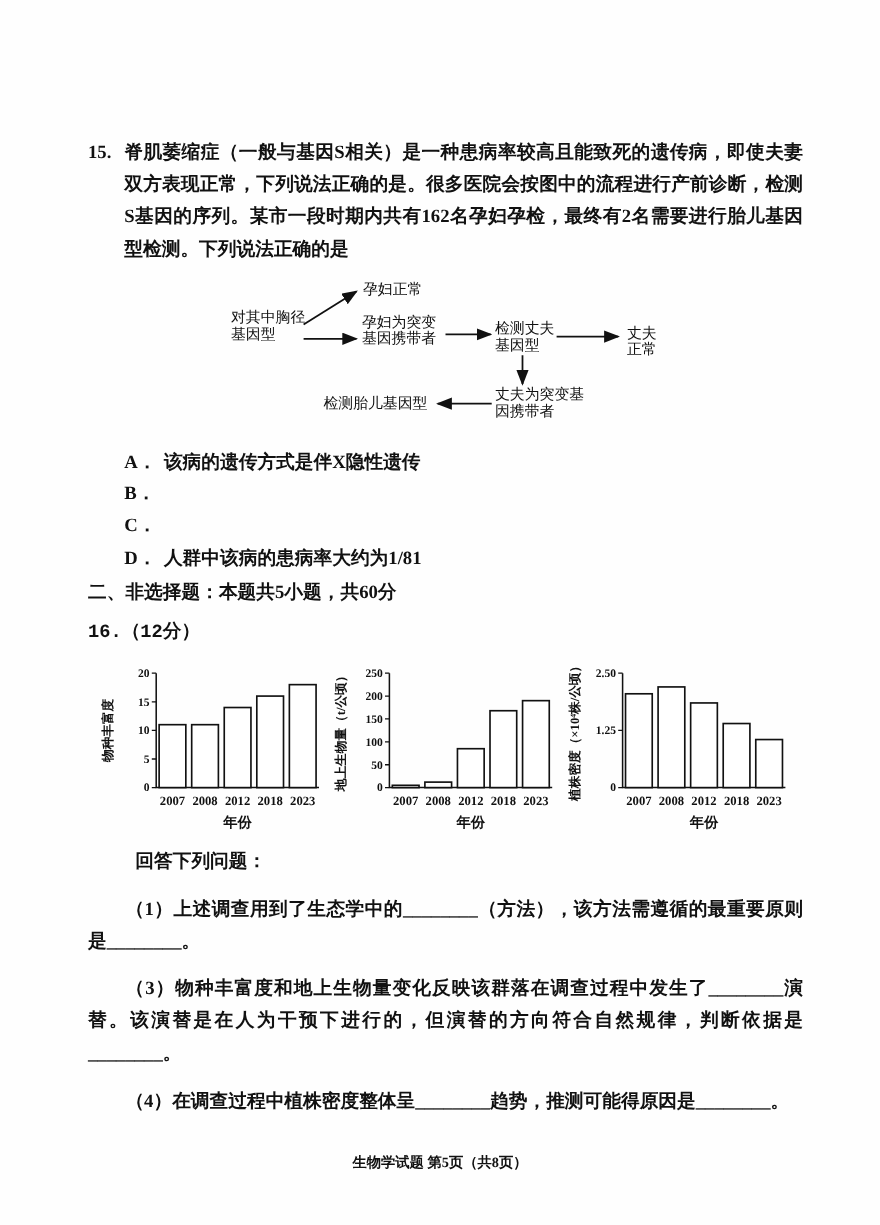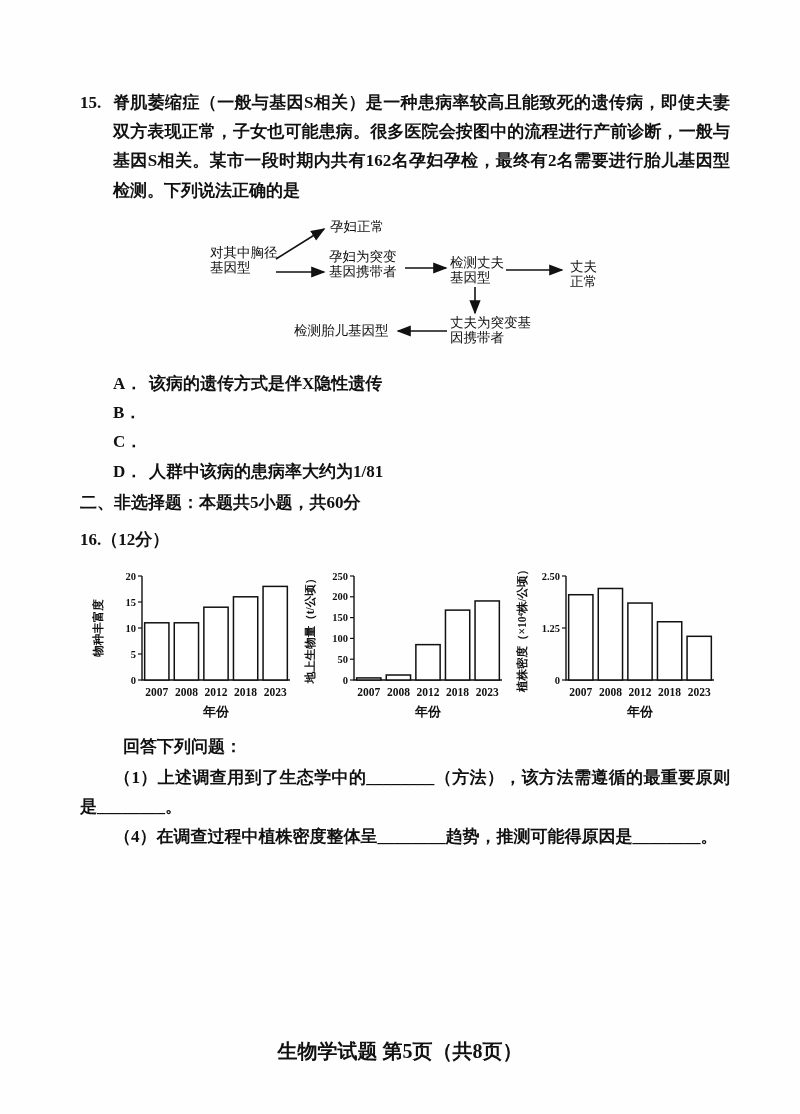--- a/index.html
+++ b/index.html
@@ -5,53 +5,53 @@
   * { margin:0; padding:0; box-sizing:border-box; }
   html,body { background:#e8e8e8; }
   .page {
     position:relative; width:800px; height:1114px; margin:0 auto;
     background:#fefefe; color:#111;
     font-family:"Liberation Serif","DejaVu Serif",serif;
     font-size:17px; line-height:1.72; font-weight:600;
     overflow:hidden;
   }
   .content { position:absolute; left:80px; right:70px; top:88px; }
-  .qrow { display:flex; }
+  .qrow { display:flex;margin-top:36px; }
   .qnum { flex:0 0 33px; }
   .qtext { flex:1; text-align:justify; }
   
   .flowchart { position:relative; width:560px; height:152px; margin:8px 0 4px 118px;
                font-size:13.5px; line-height:1.14; font-weight:500; }
   .fc-node { position:absolute; white-space:pre-line; }
   .fc-arrows { position:absolute; left:0; top:0; }
   
   .options { margin-left:33px; }
   .option { display:flex; }
   .opt-label { flex:0 0 36px; }
   .section-header { font-weight:700; margin-top:2px; }
-  .q16num { margin-top:8px; }
+  .q16num { margin-top:8px;font-family:Liberation Mono, monospace; }
   .indent { text-indent:2em; text-align:justify; }
   
   .charts-row { display:flex; margin:10px 0 2px 6px; }
   .chart-box { width:212px; height:166px; }
   .prompt { margin-left:43px; }
-  .subq { text-indent:2em; text-align:justify; margin-top:1px; }
+  .subq { text-indent:2em; text-align:justify; margin-top:14px; }
   .footer { position:absolute; bottom:46px; left:0; width:100%; text-align:center;
-            font-size:20px; font-weight:600; }
+            font-size:13px; font-weight:600; }
   svg text { font-family:"Liberation Serif","DejaVu Serif",serif; fill:#111; }
 </style>
 </head>
 <body>
 
 <div class="page">
   <div class="content">
 
     <div class="qrow">
       <span class="qnum">15.</span>
-      <span class="qtext">脊肌萎缩症（一般与基因S相关）是一种患病率较高且能致死的遗传病，即使夫妻双方表现正常，子女也可能患病。很多医院会按图中的流程进行产前诊断，一般与基因S相关。某市一段时期内共有162名孕妇孕检，最终有2名需要进行胎儿基因型检测。下列说法正确的是</span>
+      <span class="qtext">脊肌萎缩症（一般与基因S相关）是一种患病率较高且能致死的遗传病，即使夫妻双方表现正常，下列说法正确的是。很多医院会按图中的流程进行产前诊断，检测S基因的序列。某市一段时期内共有162名孕妇孕检，最终有2名需要进行胎儿基因型检测。下列说法正确的是</span>
     </div>
 
     <div class="flowchart">
       <svg class="fc-arrows" width="560" height="152">
         <defs>
           <marker id="ah" markerWidth="9" markerHeight="8" refX="8" refY="3.5" orient="auto">
             <path d="M0,0 L9,3.5 L0,7 Z" fill="#111"></path>
           </marker>
         </defs>
         <line x1="78" y1="46" x2="126" y2="16" stroke="#111" stroke-width="1.6" marker-end="url(#ah)"></line>
@@ -168,18 +168,19 @@
               <text x="130" y="132" text-anchor="middle" font-size="11.5" font-weight="600">2012</text>
               <text x="159.60000000000002" y="132" text-anchor="middle" font-size="11.5" font-weight="600">2018</text>
               <text x="189.20000000000002" y="132" text-anchor="middle" font-size="11.5" font-weight="600">2023</text>
               <text x="130" y="152" text-anchor="middle" font-size="13" font-weight="600">年份</text>
               <text x="16" y="64" text-anchor="middle" font-size="11.5" font-weight="600" transform="rotate(-90 16 64)">植株密度（×10⁴株/公顷）</text>
             </svg></div>
       </div>
 
       <p class="prompt">回答下列问题：</p>
       <p class="subq">（1）上述调查用到了生态学中的________（方法），该方法需遵循的最重要原则是________。</p>
+      <p class="subq">（3）物种丰富度和地上生物量变化反映该群落在调查过程中发生了________演替。该演替是在人为干预下进行的，但演替的方向符合自然规律，判断依据是________。</p>
       <p class="subq">（4）在调查过程中植株密度整体呈________趋势，推测可能得原因是________。</p>
     </div>
   </div>
 
   <div class="footer">生物学试题  第5页（共8页）</div>
 </div>
 
 </body></html>

